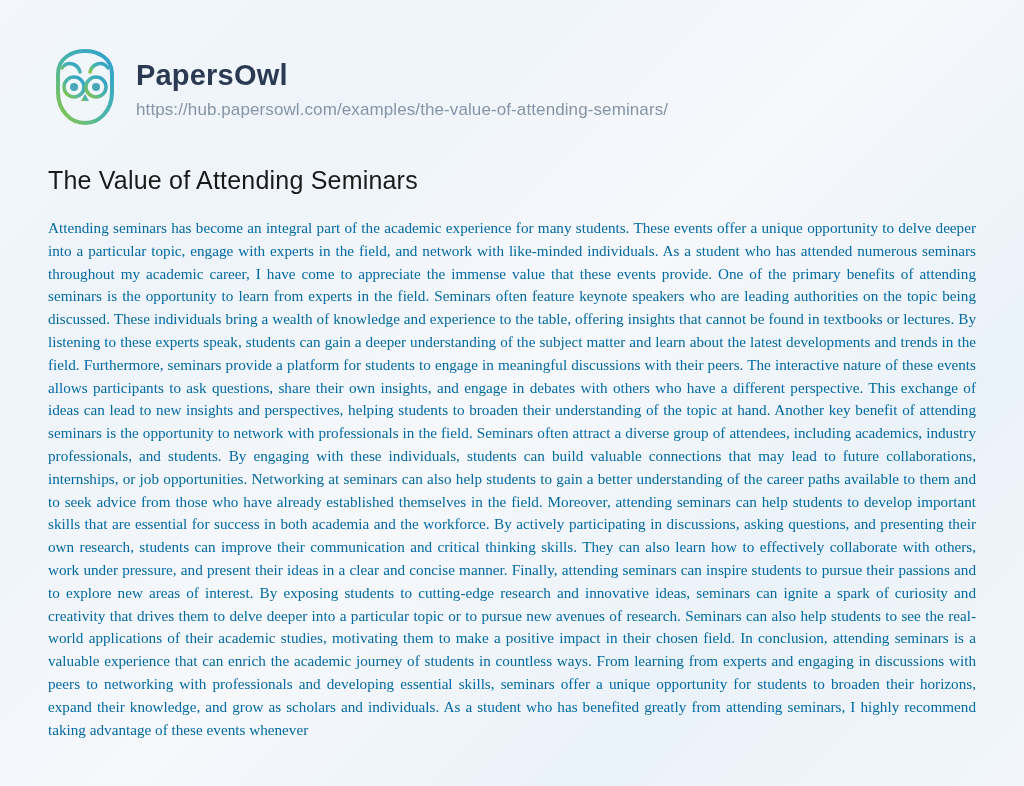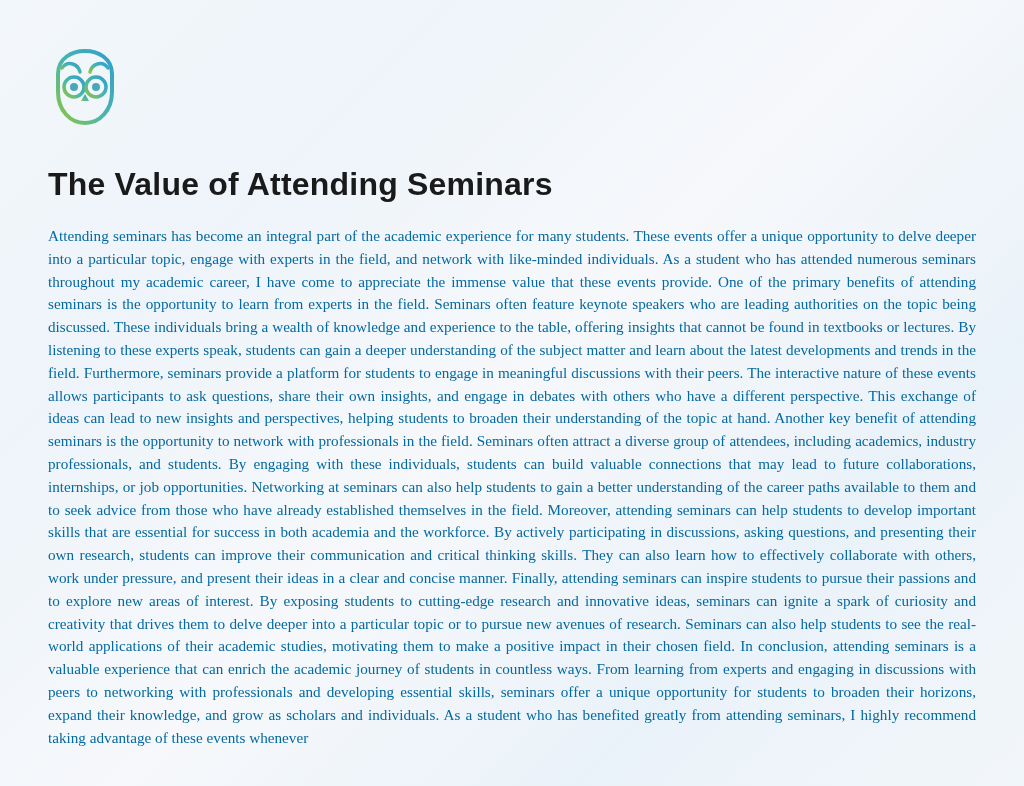--- a/index.html
+++ b/index.html
@@ -61,22 +61,22 @@
     opacity: 0.92;
   }
 
   
   .article {
     margin-top: 28px;
   }
 
   .article-title {
     font-family: "Liberation Sans", sans-serif;
-    font-weight: bold;
-    font-size: 32px;
+    font-weight: normal;
+    font-size: 25px;
     color: #1a1a1a;
     margin: 0 0 22px 0;
     letter-spacing: 0.2px;
   }
 
   .article-body {
     font-family: "Liberation Serif", serif;
     font-size: 15.2px;
     line-height: 1.5;
     color: #0369a1;
@@ -105,20 +105,24 @@
         <path d="M14 20 C20 12, 30 16, 32 24" fill="none" stroke="url(#owlgrad)" stroke-width="3.5" stroke-linecap="round"></path>
         <path d="M60 20 C54 12, 44 16, 42 24" fill="none" stroke="url(#owlgrad)" stroke-width="3.5" stroke-linecap="round"></path>
         <circle cx="26" cy="39" r="10" fill="none" stroke="url(#owlgrad)" stroke-width="3.5"></circle>
         <circle cx="48" cy="39" r="10" fill="none" stroke="url(#owlgrad)" stroke-width="3.5"></circle>
         <circle cx="26" cy="39" r="4" fill="#4aa7b8"></circle>
         <circle cx="48" cy="39" r="4" fill="#4aa7b8"></circle>
         <path d="M37 46 L33 53 L41 53 Z" fill="url(#owlgrad)"></path>
       </svg>
     </div>
 
+    <div class="brand-block">
+      <div class="brand-name">PapersOwl</div>
+      <div class="brand-url">https://hub.papersowl.com/examples/the-value-of-attending-seminars/</div>
+    </div>
 
   </div>
 
   <div class="article">
     <h1 class="article-title">The Value of Attending Seminars</h1>
     <p class="article-body">Attending seminars has become an integral part of the academic experience for many students. These events offer a unique opportunity to delve deeper into a particular topic, engage with experts in the field, and network with like-minded individuals. As a student who has attended numerous seminars throughout my academic career, I have come to appreciate the immense value that these events provide. One of the primary benefits of attending seminars is the opportunity to learn from experts in the field. Seminars often feature keynote speakers who are leading authorities on the topic being discussed. These individuals bring a wealth of knowledge and experience to the table, offering insights that cannot be found in textbooks or lectures. By listening to these experts speak, students can gain a deeper understanding of the subject matter and learn about the latest developments and trends in the field. Furthermore, seminars provide a platform for students to engage in meaningful discussions with their peers. The interactive nature of these events allows participants to ask questions, share their own insights, and engage in debates with others who have a different perspective. This exchange of ideas can lead to new insights and perspectives, helping students to broaden their understanding of the topic at hand. Another key benefit of attending seminars is the opportunity to network with professionals in the field. Seminars often attract a diverse group of attendees, including academics, industry professionals, and students. By engaging with these individuals, students can build valuable connections that may lead to future collaborations, internships, or job opportunities. Networking at seminars can also help students to gain a better understanding of the career paths available to them and to seek advice from those who have already established themselves in the field. Moreover, attending seminars can help students to develop important skills that are essential for success in both academia and the workforce. By actively participating in discussions, asking questions, and presenting their own research, students can improve their communication and critical thinking skills. They can also learn how to effectively collaborate with others, work under pressure, and present their ideas in a clear and concise manner. Finally, attending seminars can inspire students to pursue their passions and to explore new areas of interest. By exposing students to cutting-edge research and innovative ideas, seminars can ignite a spark of curiosity and creativity that drives them to delve deeper into a particular topic or to pursue new avenues of research. Seminars can also help students to see the real-world applications of their academic studies, motivating them to make a positive impact in their chosen field. In conclusion, attending seminars is a valuable experience that can enrich the academic journey of students in countless ways. From learning from experts and engaging in discussions with peers to networking with professionals and developing essential skills, seminars offer a unique opportunity for students to broaden their horizons, expand their knowledge, and grow as scholars and individuals. As a student who has benefited greatly from attending seminars, I highly recommend taking advantage of these events whenever</p>
   </div>
 
 </div>
 

